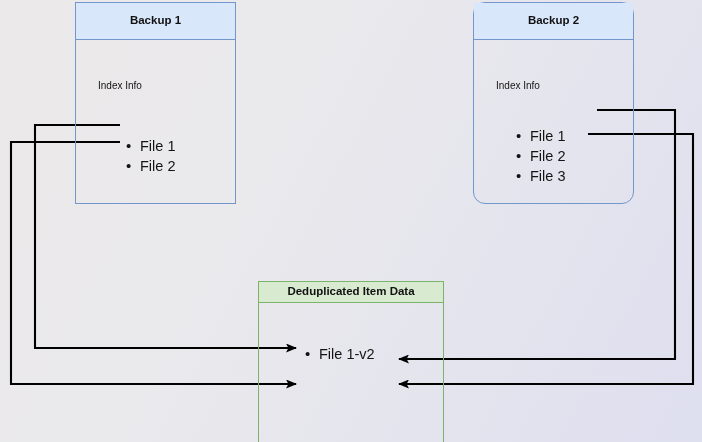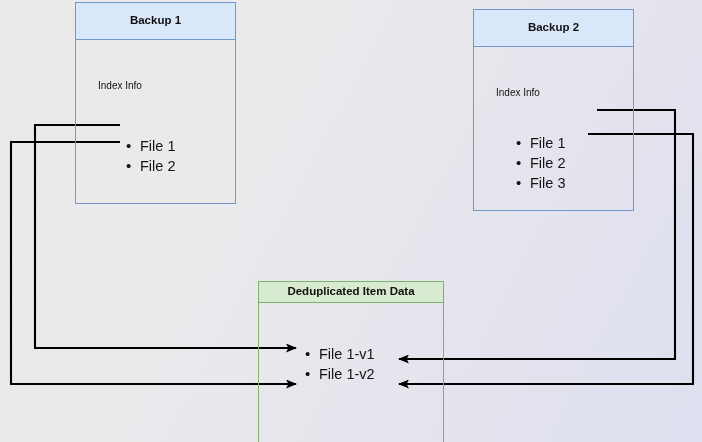--- a/index.html
+++ b/index.html
@@ -90,21 +90,21 @@
     content: "\2022";
     position: absolute;
     left: 2px;
     top: 0;
     font-size: 15px;
     line-height: 20px;
     color: #141414;
   }
   
   #node-backup-1 { left: 75px;  top: 2px;   width: 161px; height: 202px; }
-  #node-backup-2 { left: 473px; top: 9px;   width: 161px; height: 202px; }
+  #node-backup-2 { left: 473px; top: 2px;   width: 161px; height: 202px; border-radius: 12px; }
   #node-dedup    { left: 258px; top: 281px; width: 186px; height: 190px; }
 
   #node-backup-1 .index-label { left: 22px; top: 40px; }
   #node-backup-2 .index-label { left: 22px; top: 40px; }
   #node-backup-1 .file-list   { left: 48px; top: 96px; }
   #node-backup-2 .file-list   { left: 40px; top: 86px; }
   #node-dedup    .file-list   { left: 44px; top: 41px; }
 </style>
 </head>
 <body>
@@ -150,19 +150,18 @@
         <li>File 2</li>
         <li>File 3</li>
       </ul>
     </div>
   </div>
 
   <div class="node node-green" id="node-dedup">
     <div class="node-header header-green">Deduplicated Item Data</div>
     <div class="node-body">
       <ul class="file-list">
-        <li>File 1-v1</li>
         <li>File 1-v2</li>
       </ul>
     </div>
   </div>
 
 </div>
 
 </body></html>

